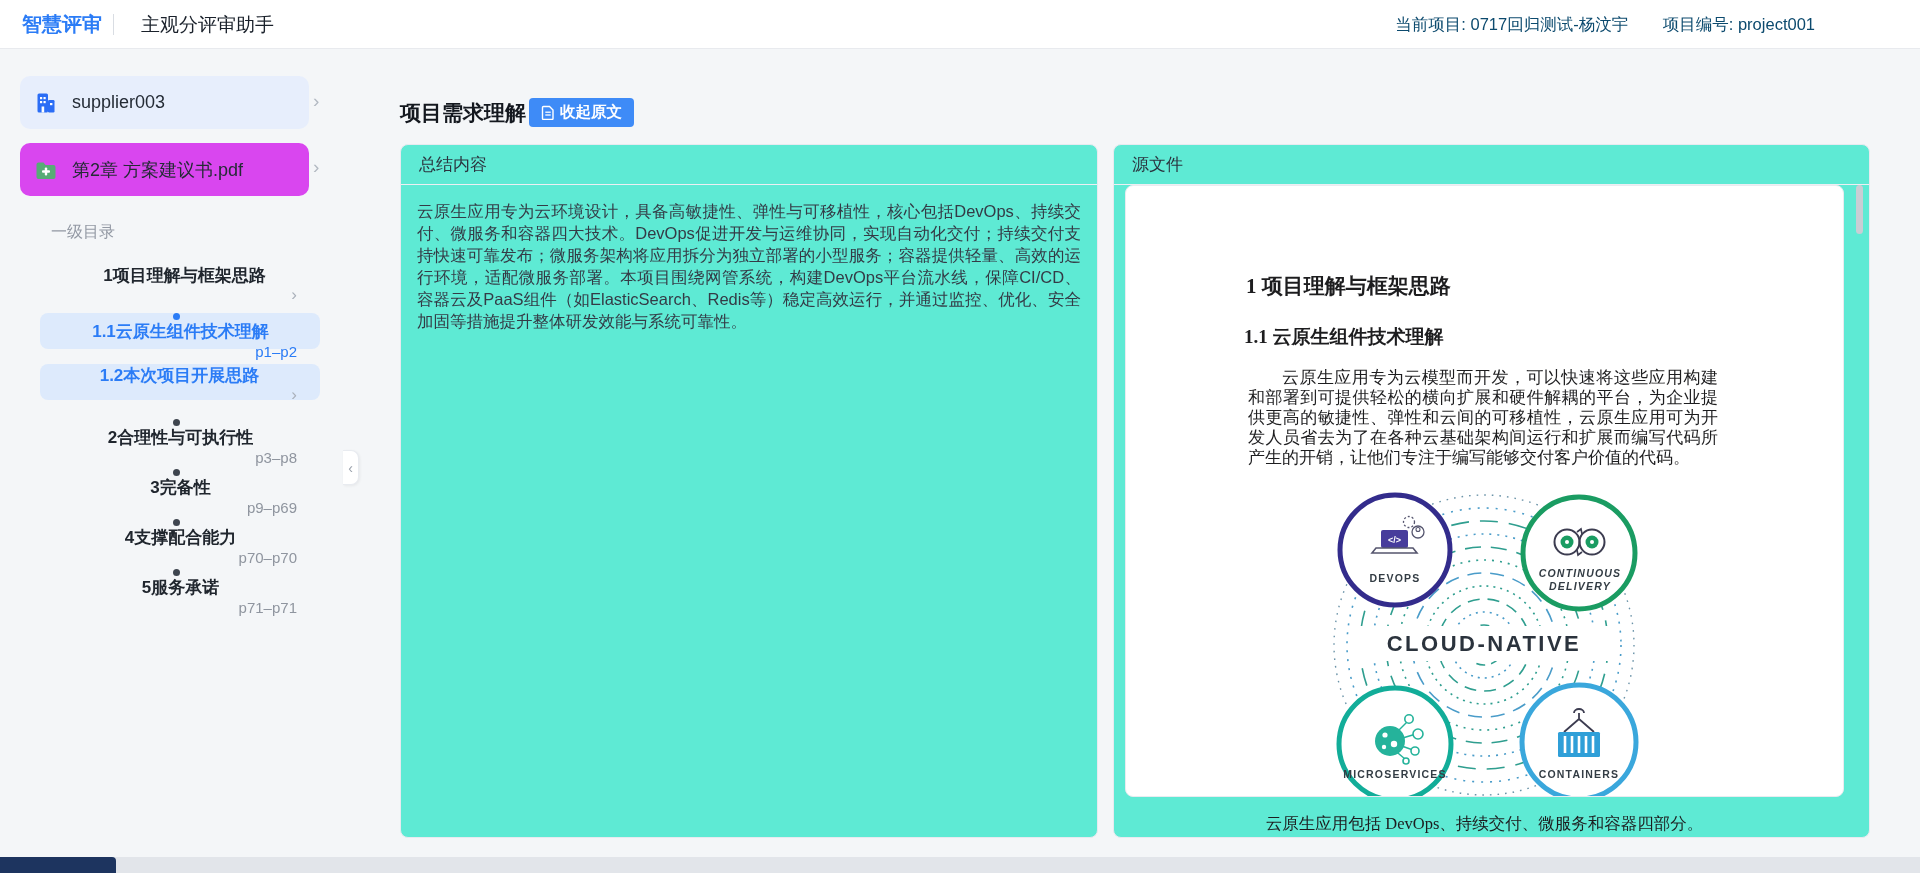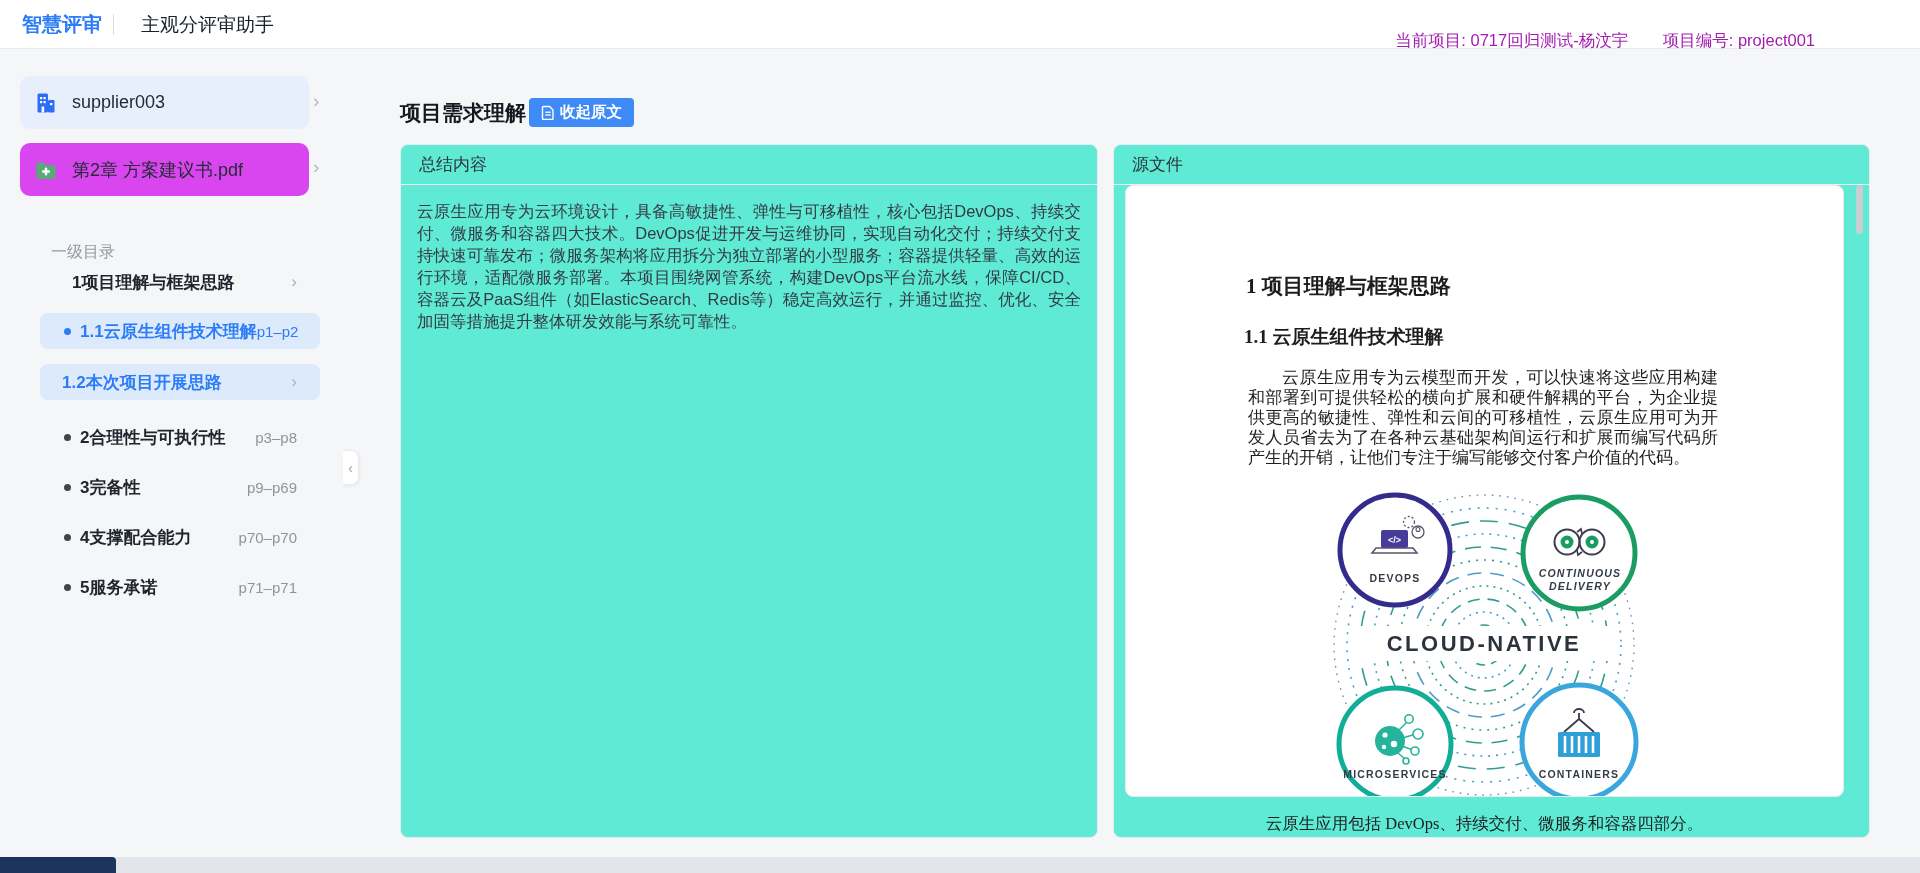--- a/index.html
+++ b/index.html
@@ -11,40 +11,40 @@
   #app { position:relative; width:1920px; height:873px; background:#f4f6f8; overflow:hidden; }
 
   
   .topbar { position:absolute; left:0; top:0; width:1920px; height:49px;
             background:#ffffff; border-bottom:1px solid #e8eaee; }
   .brand { position:absolute; left:22px; top:0; line-height:49px;
            font-size:20px; font-weight:700; color:#2b7cf6; }
   .topbar-divider { position:absolute; left:113px; top:14px; width:1px; height:21px; background:#d9dde3; }
   .app-title { position:absolute; left:141px; top:0; line-height:49px;
                font-size:19px; font-weight:500; color:#1a212b; }
-  .topbar-right { position:absolute; right:105px; top:16px; line-height:49px;
-                  font-size:16.5px; color:#a21caf; }
+  .topbar-right { position:absolute; right:105px; top:0; line-height:49px;
+                  font-size:16.5px; color:#0c4a6e; }
   .topbar-right .pair { margin-left:30px; }
 
   
   .side-card { position:absolute; left:20px; width:289px; height:53px; border-radius:10px;
                display:flex; align-items:center; padding:0 14px; cursor:pointer; }
   .side-card .icon { width:24px; height:24px; margin-right:14px; flex:0 0 auto; }
   .side-card .name { font-size:18px; font-weight:500; color:#242b35; white-space:nowrap; }
   .card-supplier { top:76px; background:#e7eefc; }
   .card-file { top:143px; background:#d946ef; }
   .card-chevron { position:absolute; left:313px; width:16px; height:20px;
                   color:#b3b9c2; font-size:19px; line-height:18px; }
   .chev-supplier { top:92px; }
   .chev-file { top:158px; }
 
-  .toc-title { position:absolute; left:51px; top:222px; font-size:16px; color:#9399a4;margin-top:20px; }
+  .toc-title { position:absolute; left:51px; top:222px; font-size:16px; color:#9399a4; }
 
   .toc-row { position:absolute; left:40px; width:280px; height:36px; border-radius:8px;
-             display:flex; align-items:center; padding:0 23px 0 24px; cursor:pointer; }
+             display:flex; align-items:center; padding:0 23px 0 24px; cursor:pointer;flex-direction:column; }
   .toc-row .bullet { width:7px; height:7px; border-radius:50%; background:#3e454f; margin-right:9px; flex:0 0 auto; }
   .toc-row .lbl { font-size:17px; font-weight:600; color:#20262e; white-space:nowrap; }
   .toc-row .pages { margin-left:auto; font-size:15px; color:#8f959f; white-space:nowrap; }
   .toc-row .row-chevron { margin-left:auto; color:#aab1bb; font-size:17px; line-height:16px; }
   .toc-row.parent { padding-left:32px; }
   .toc-row.active { background:#ddeafc; }
   .toc-row.active .lbl, .toc-row.active .pages { color:#2b7cf6; }
   .toc-row.active .bullet { background:#2b7cf6; }
   .row-0 { top:264px; } .row-1 { top:313px; } .row-2 { top:364px; }
   .row-3 { top:419px; } .row-4 { top:469px; } .row-5 { top:519px; } .row-6 { top:569px; }

